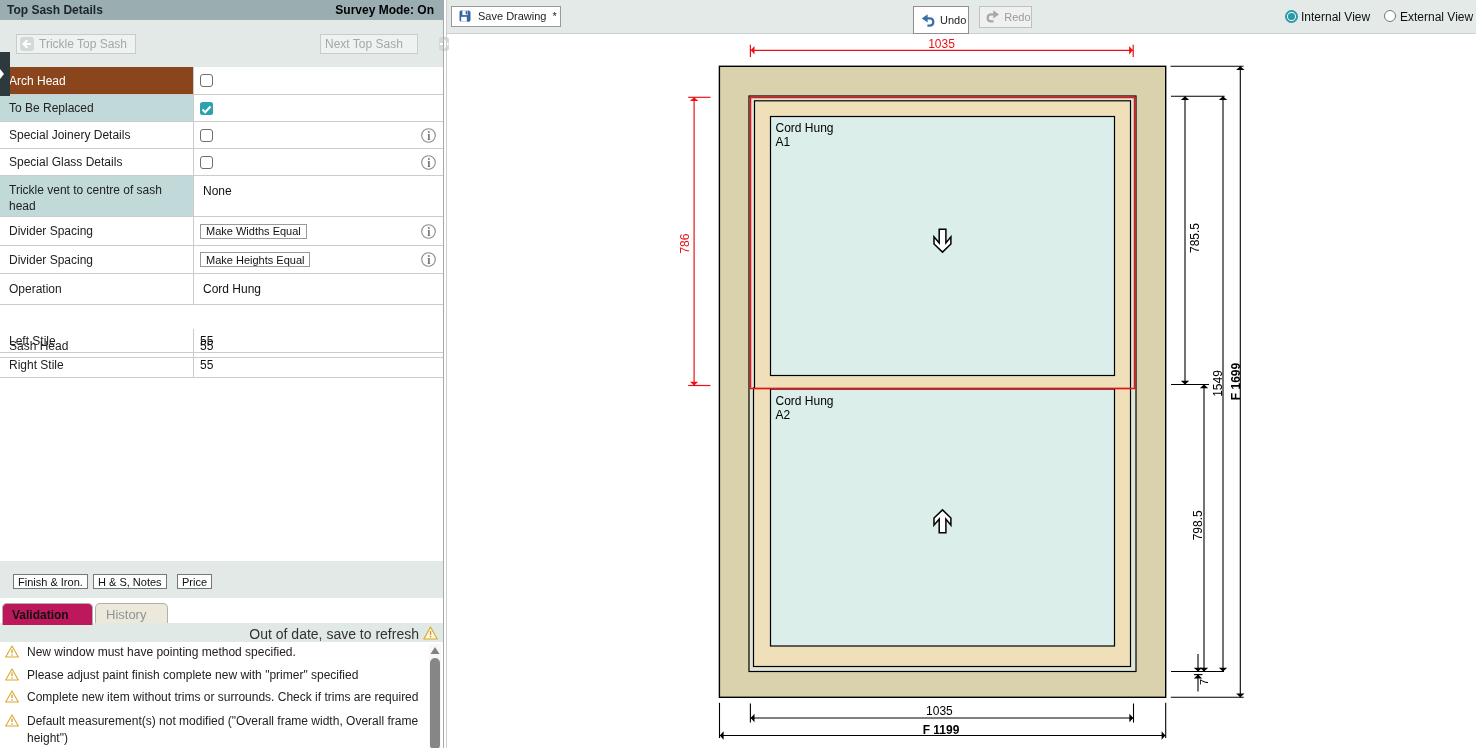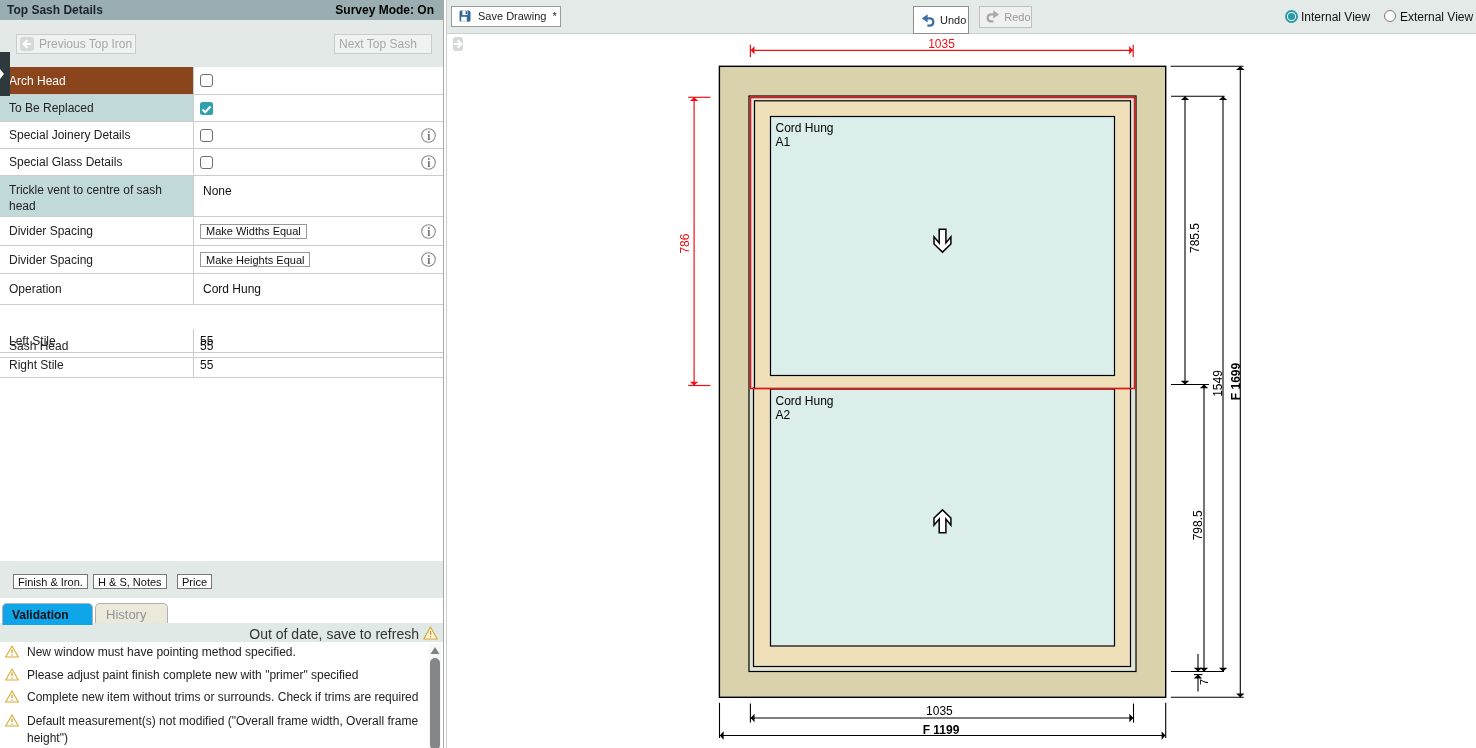--- a/index.html
+++ b/index.html
@@ -49,23 +49,23 @@
       <span class="t">Top Sash Details</span>
       <span class="s">Survey Mode: On</span>
     </div>
   <div id="nav">
     <div class="navbtn" style="left:16px; width:120px; padding-left:3px;">
         <span class="navic">
           <svg width="10" height="10" viewBox="0 0 10 10">
             <path d="M5.5 1 L1.5 5 L5.5 9 M1.5 5 H9" stroke="#fff" stroke-width="2" fill="none"></path>
           </svg>
         </span>
-        <span style="margin-left:5px;">Previous Top Iron</span>
-      </div>
-    <div class="navbtn" style="left:334px; width:98px; padding-left:4px;gap:31px;">
+        <span style="margin-left:5px;">Trickle Top Sash</span>
+      </div>
+    <div class="navbtn" style="left:320px; width:98px; padding-left:4px;gap:31px;">
         <span>Next Top Sash</span>
         <span class="navic" style="margin-left:5px;">
           <svg width="10" height="10" viewBox="0 0 10 10">
             <path d="M4.5 1 L8.5 5 L4.5 9 M8.5 5 H1" stroke="#fff" stroke-width="2" fill="none"></path>
           </svg>
         </span>
       </div>
   </div>
   <div id="sidetab"></div>
 
@@ -153,21 +153,21 @@
         <span class="vtx" style="margin-left:5px;">55</span>
       </div>
   </div>
 
   <div id="btnband">
     <div class="bbtn" style="left:13px;">Finish &amp; Iron.</div>
     <div class="bbtn" style="left:93px;">H &amp; S, Notes</div>
     <div class="bbtn" style="left:177px;">Price</div>
   </div>
   <div id="tabs">
-    <div class="tab" style="left:2px; width:91px; background:#0ea5e9; font-weight:bold; color:#111; z-index:2; height:22px; padding-left:9px;">Validation</div>
+    <div class="tab" style="left:2px; width:91px; background:#be185d; font-weight:bold; color:#111; z-index:2; height:22px; padding-left:9px;">Validation</div>
     <div class="tab" style="left:95px; width:73px; background:#ece8da; color:#8f949a; font-size:13px; padding-left:10px;">History</div>
   </div>
   <div id="warnbar">
       <span style="position:absolute; right:24px; top:3px;">Out of date, save to refresh</span>
     <svg class="wtri" style="left:auto; right:5px; top:3px; width:15px; height:14px;" viewBox="0 0 15 14">
         <path d="M7.5 1 L14.2 13 L0.8 13 Z" fill="#fdf6e3" stroke="#dca92d" stroke-width="1.2" stroke-linejoin="round"></path>
         <rect x="6.9" y="5" width="1.3" height="4" fill="#c89526"></rect>
         <rect x="6.9" y="10" width="1.3" height="1.4" fill="#c89526"></rect>
       </svg>
   </div>

